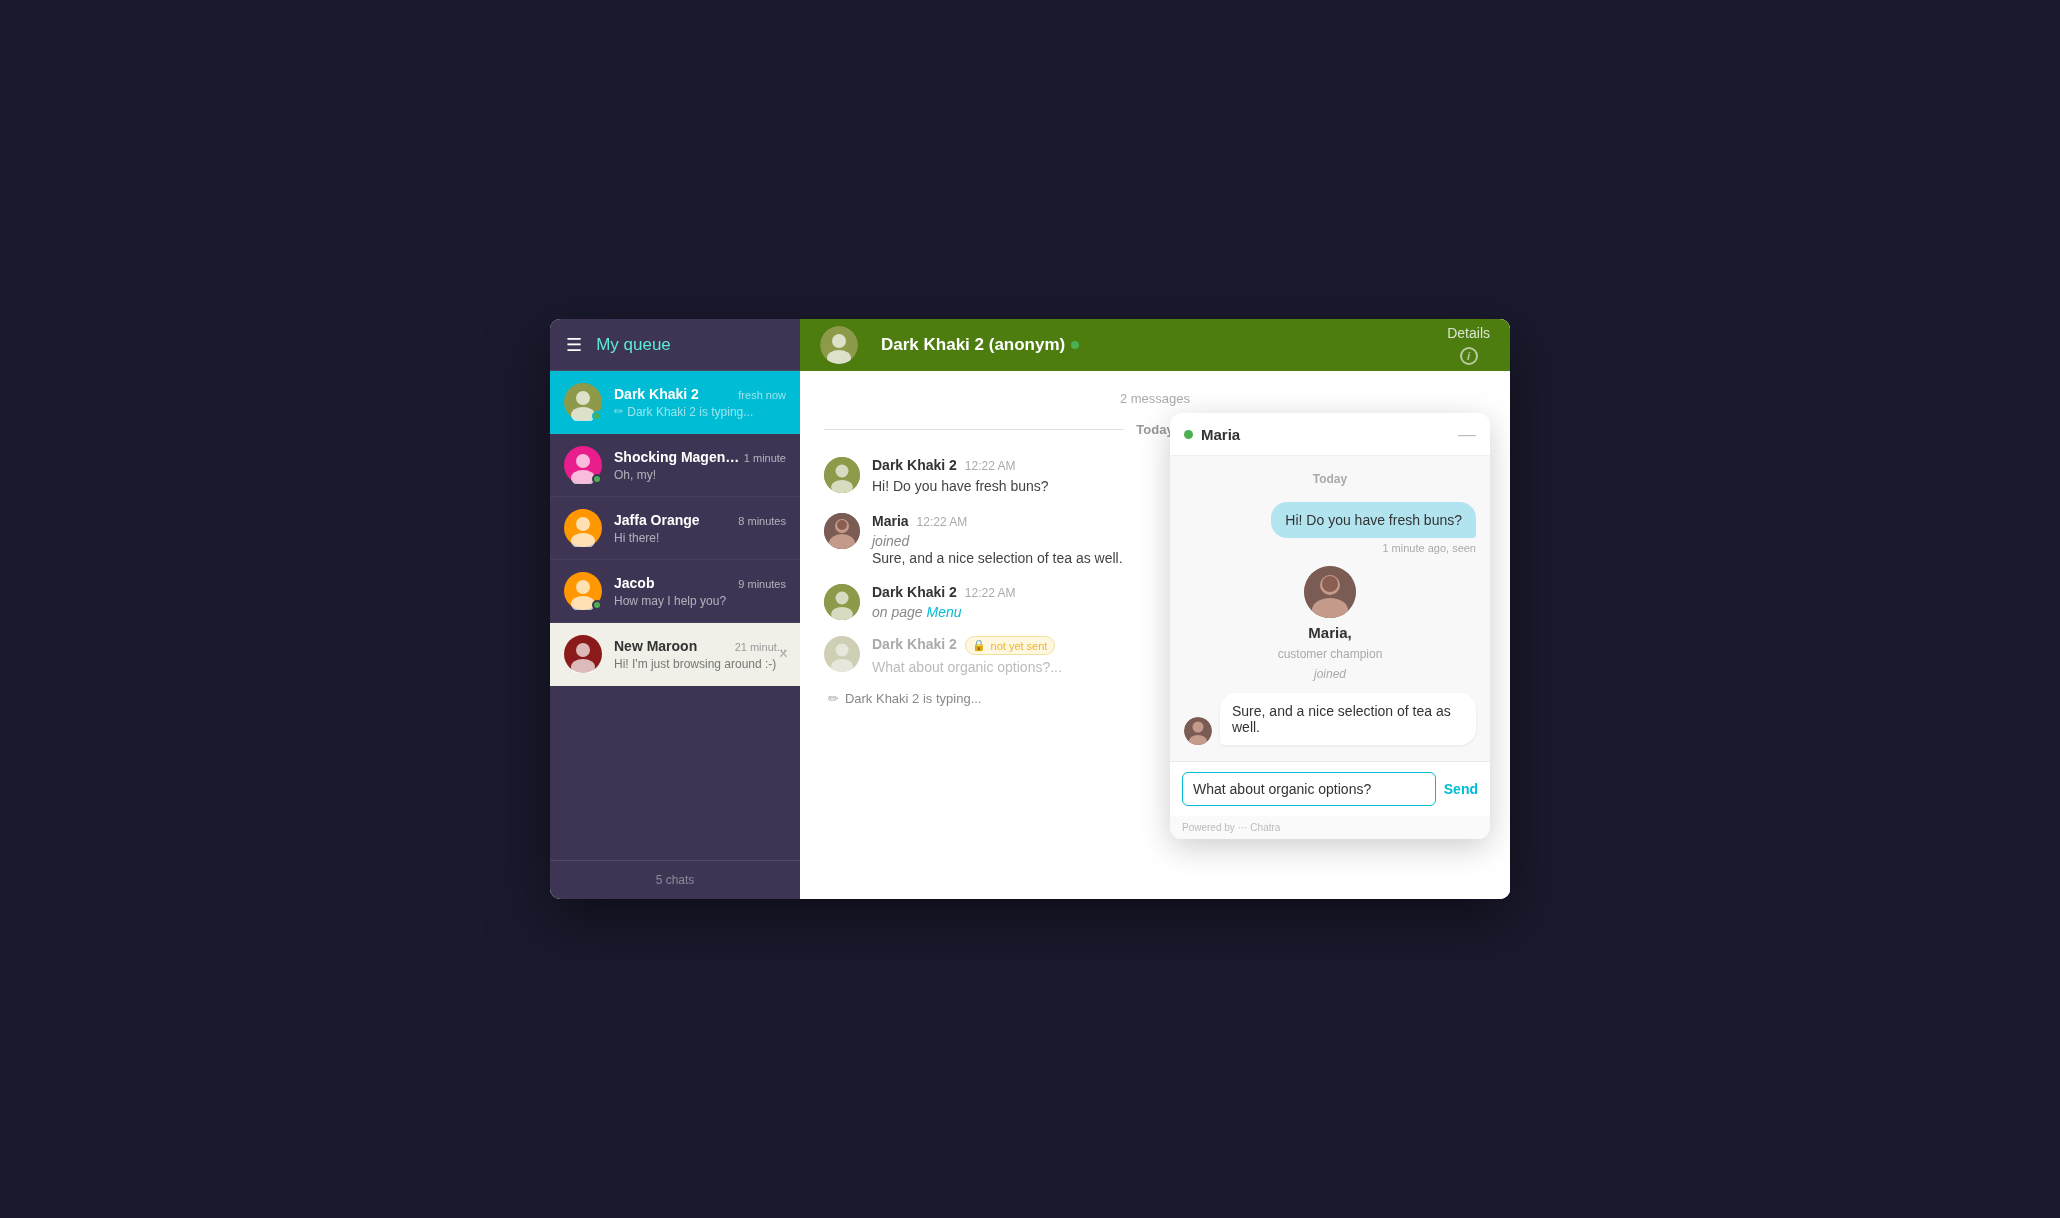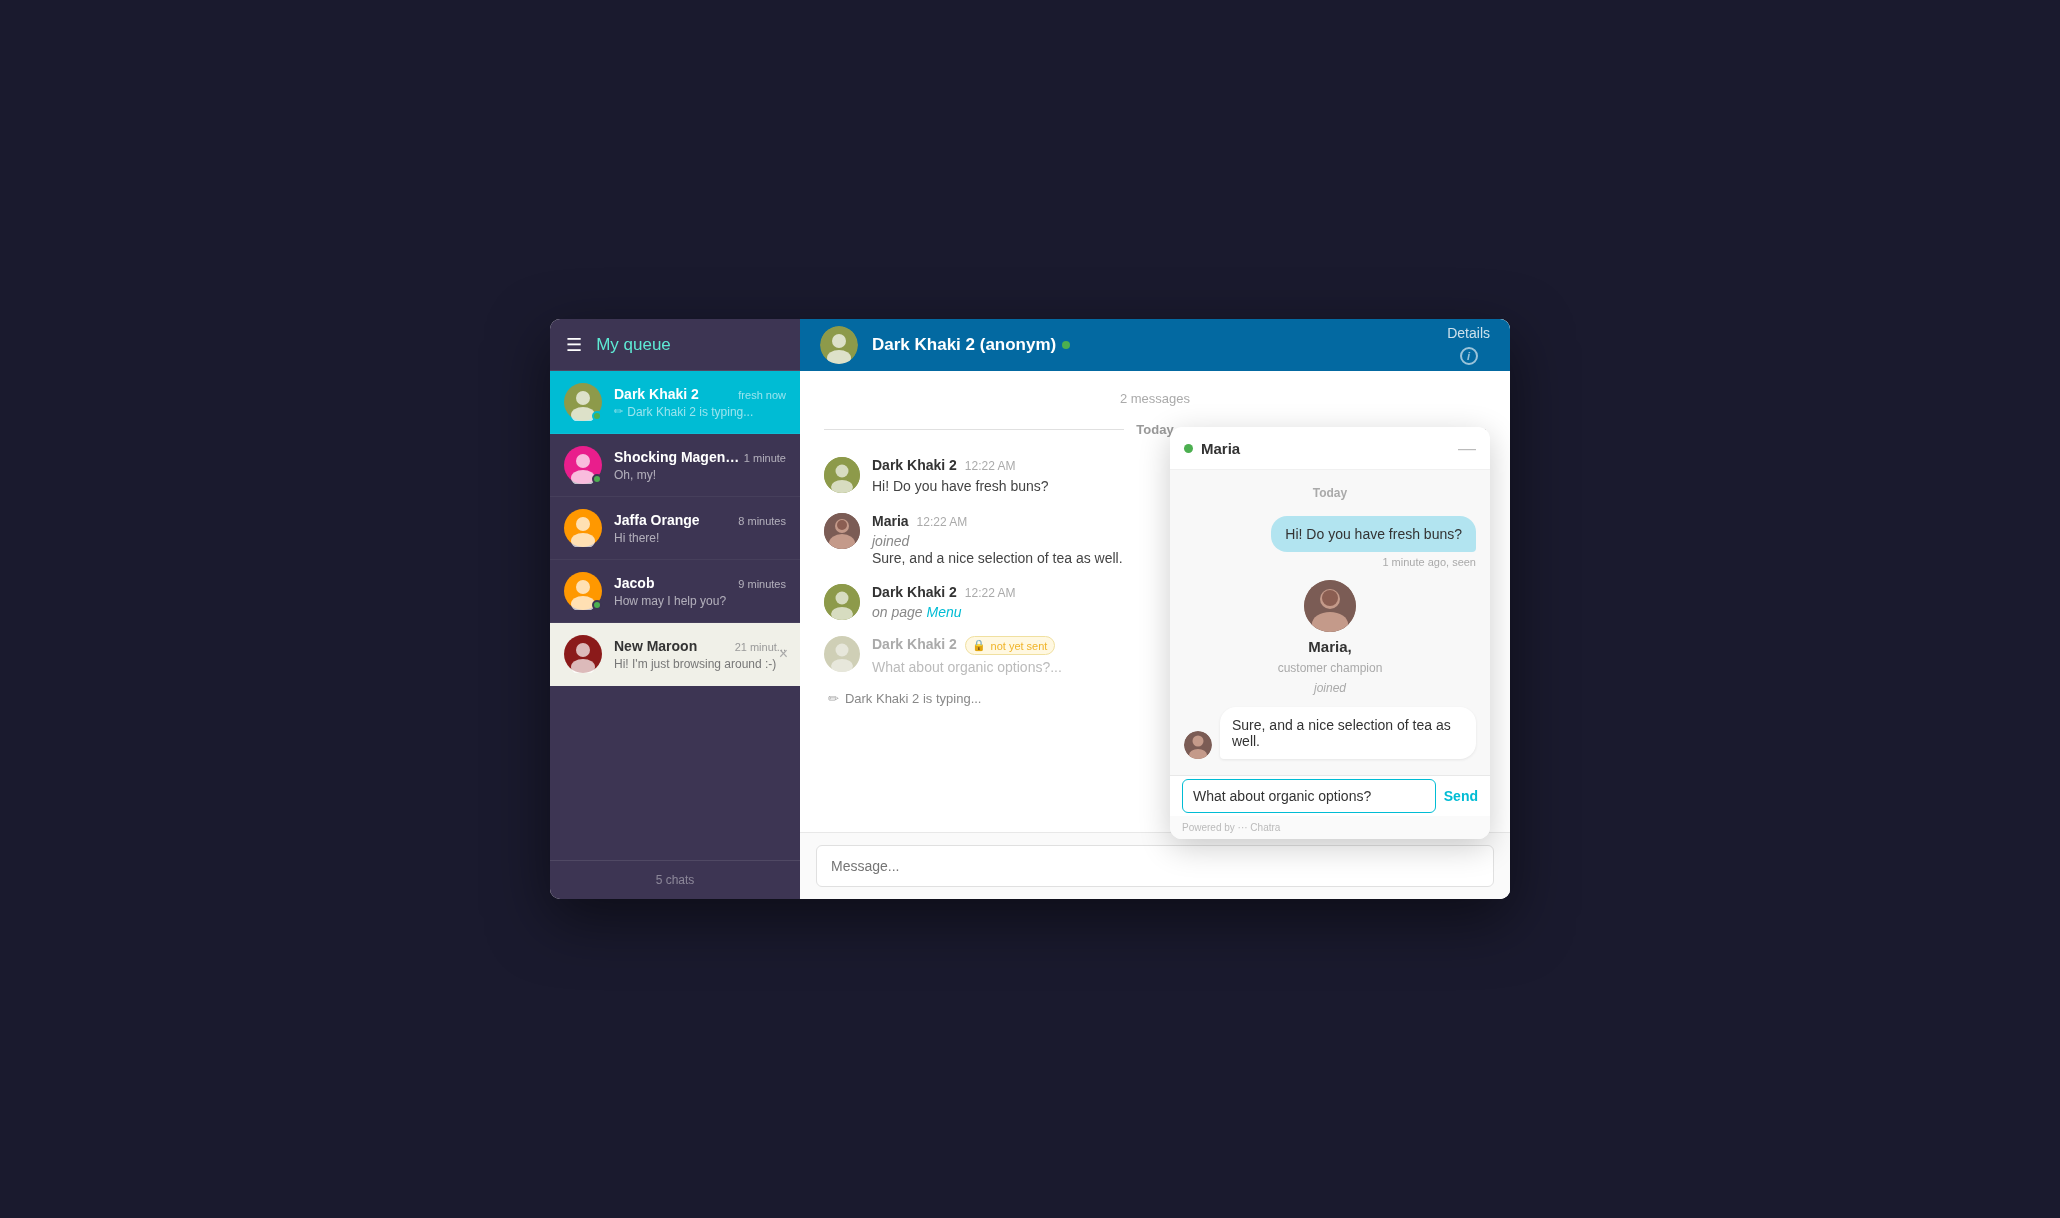--- a/index.html
+++ b/index.html
@@ -199,25 +199,25 @@
     
     .chat-panel {
       flex: 1;
       display: flex;
       flex-direction: column;
       background: #ffffff;
     }
 
     .chat-header {
       height: 52px;
-      background: #0369a1;
+      background: #4d7c0f;
       display: flex;
       align-items: center;
       padding: 0 20px;
-      gap: 14px;
+      gap: 23px;
       flex-shrink: 0;
     }
     .chat-header-avatar {
       width: 38px;
       height: 38px;
       border-radius: 50%;
       overflow: hidden;
       flex-shrink: 0;
     }
     .header-name {
@@ -513,21 +513,21 @@
     .widget-bubble-left {
       background: #ffffff;
       color: #333;
       padding: 10px 12px;
       border-radius: 16px 16px 16px 4px;
       font-size: 14px;
       box-shadow: 0 1px 3px rgba(0,0,0,0.08);
     }
 
     .widget-input-area {
-      padding: 3px 12px;
+      padding: 10px 12px;
       border-top: 1px solid #e8e8e8;
       display: flex;
       gap: 8px;
       align-items: center;
     }
     .widget-input {
       flex: 1;
       border: 1px solid #00bcd4;
       border-radius: 6px;
       padding: 8px 10px;
@@ -782,23 +782,20 @@
             <div class="msg-faded">What about organic options?...</div>
           </div>
         </div>
 
         <div class="typing-indicator">
           <span class="pencil">✏</span>
           <span>Dark Khaki 2 is typing...</span>
         </div>
       </div>
 
-      <div class="message-input-area">
-        <input class="message-input" type="text" placeholder="Message..." style="">
-      </div>
     </div>
 
   </div>
 
   <div class="chat-widget">
     <div class="widget-header">
       <div class="widget-agent">
         <div class="widget-online-dot"></div>
         <span class="widget-agent-name">Maria</span>
       </div>

